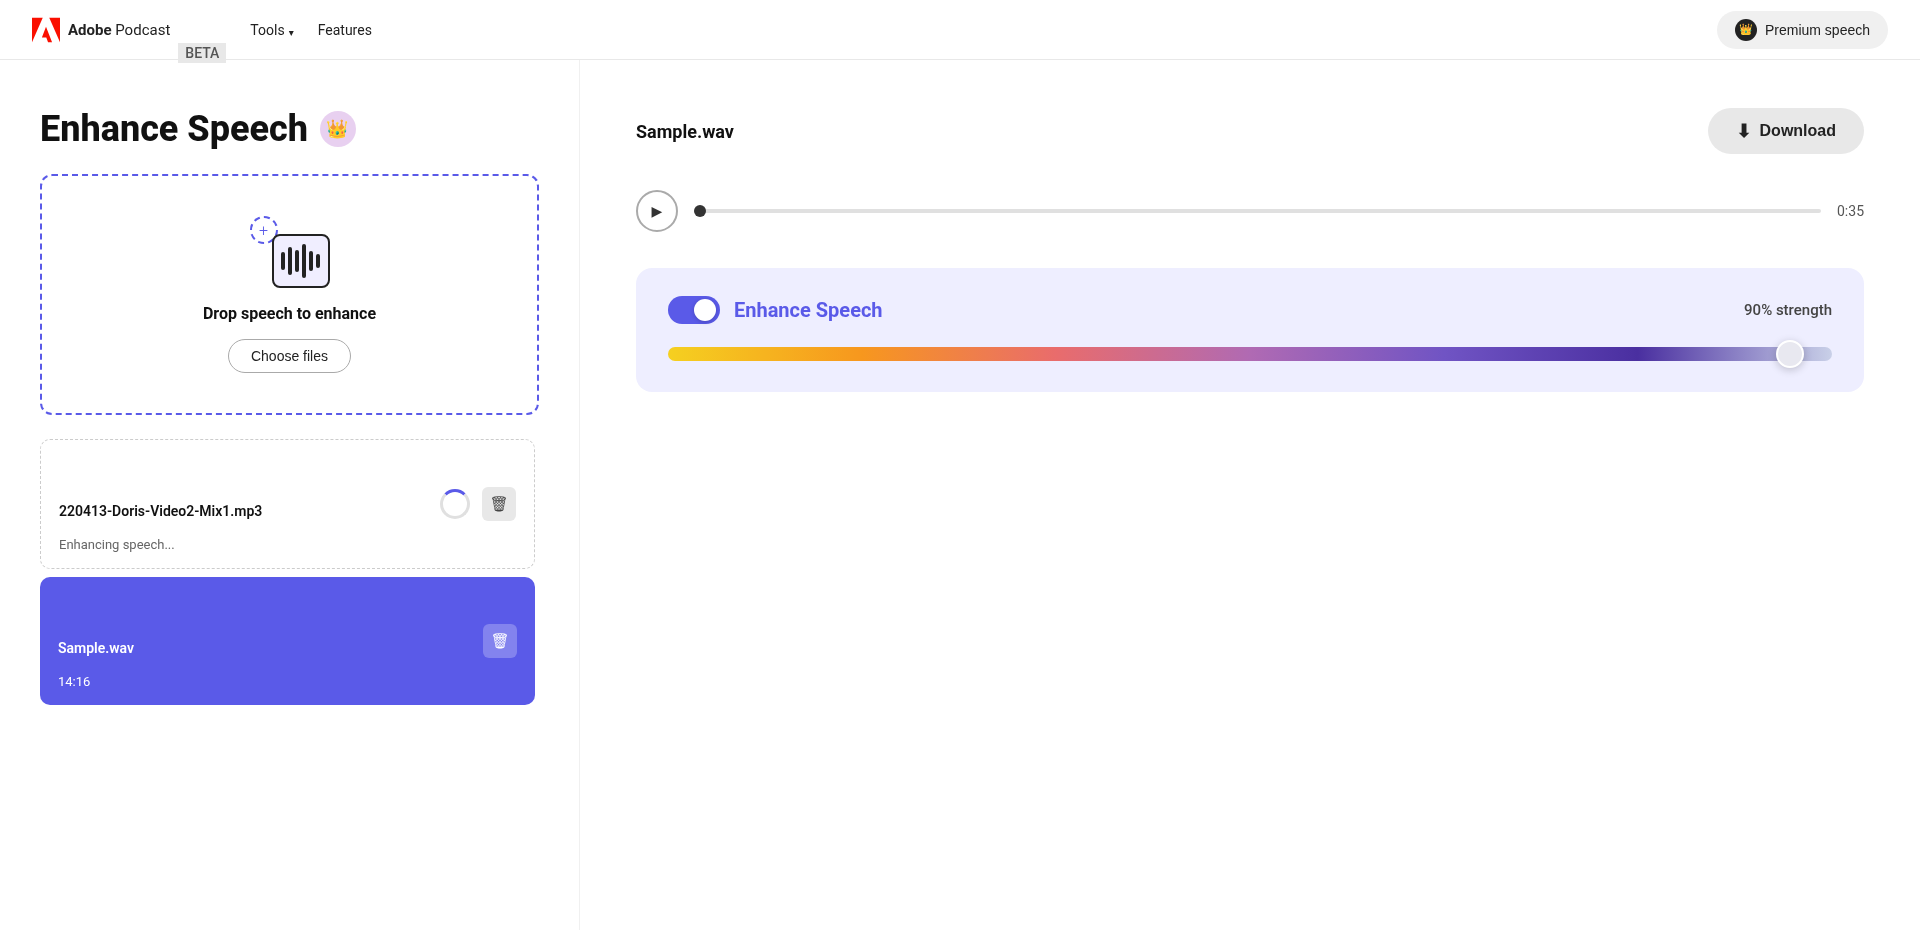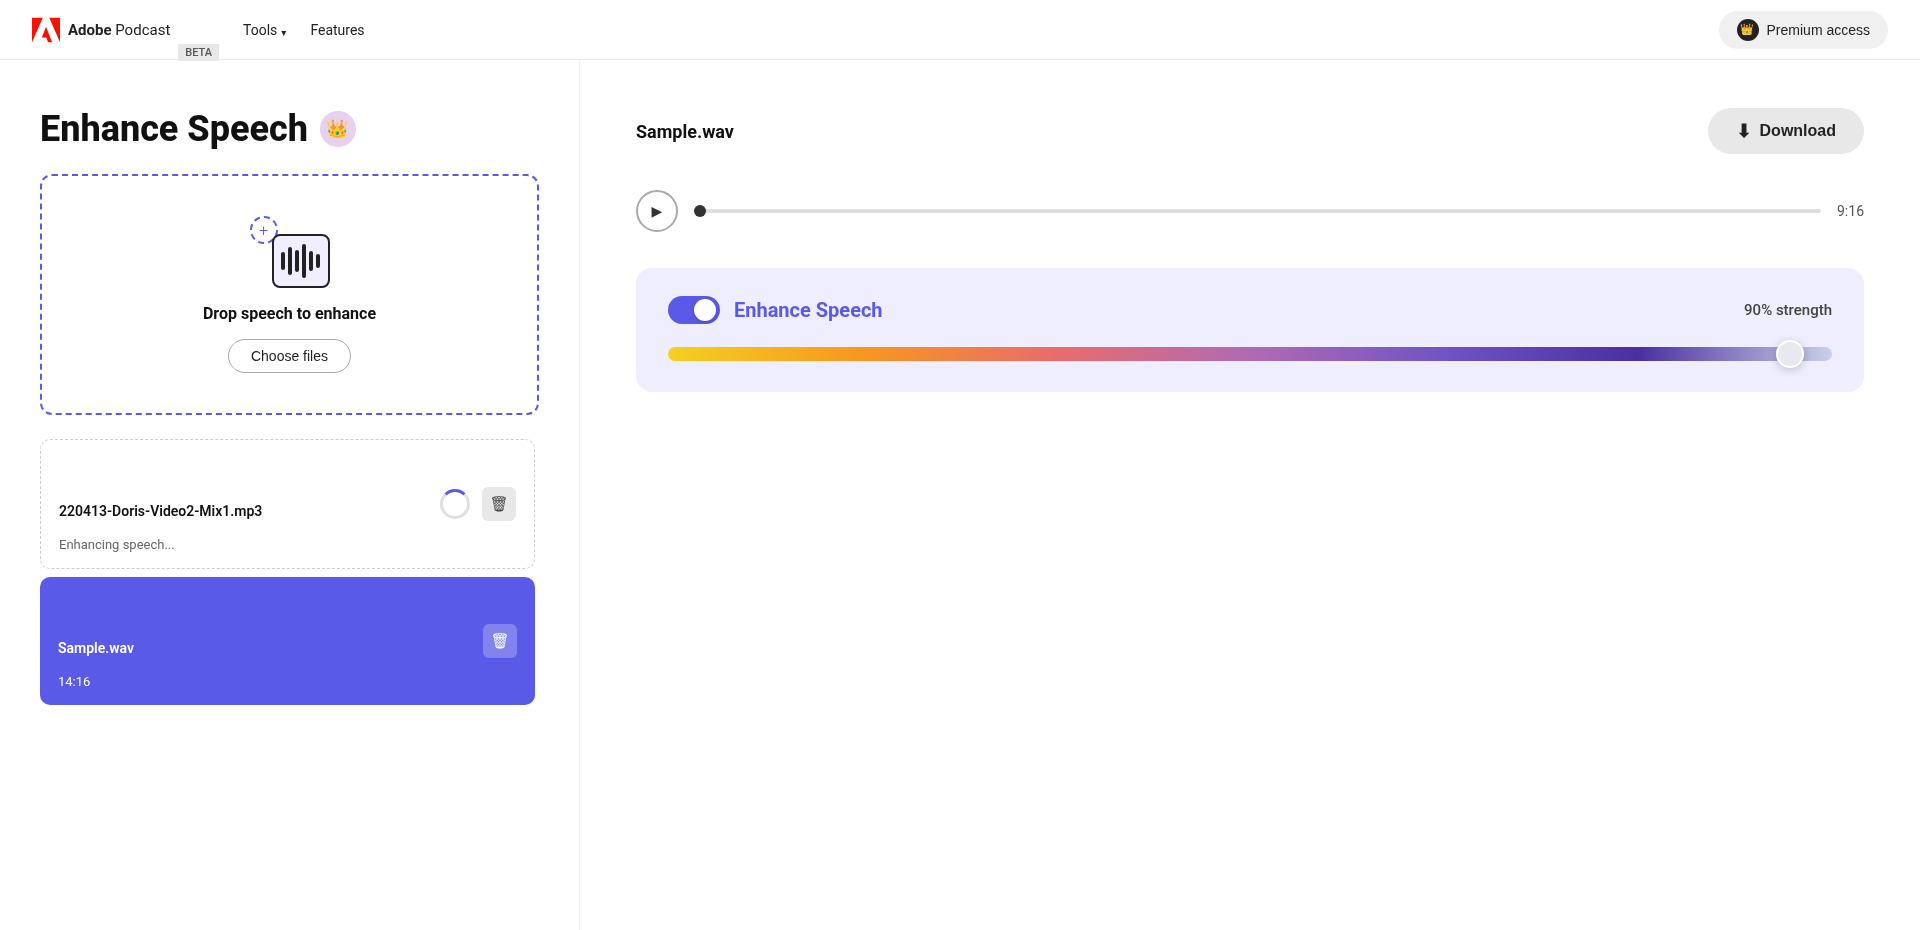--- a/index.html
+++ b/index.html
@@ -35,21 +35,21 @@
       font-weight: 400;
       color: #222;
     }
     .brand-name strong {
       font-weight: 700;
     }
     .beta-badge {
       background: #e8e8e8;
       border-radius: 0;
       padding: 2px 7px;
-      font-size: 11px;
+      font-size: 14px;
       color: #555;
       font-weight: 500;
       margin-top: 46px;
     }
     .nav-tools {
       display: flex;
       align-items: flex-end;
       gap: 4px;
       font-size: 14px;
       color: #222;
@@ -441,21 +441,21 @@
     <span class="beta-badge">BETA</span>
   </div>
   <div class="nav-tools">
     <span>Tools</span>
     <span class="chevron">▾</span>
   </div>
   <span class="nav-features">Features</span>
   <div class="nav-spacer"></div>
   <button class="premium-btn">
     <div class="premium-icon">👑</div>
-    <span>Premium access</span>
+    <span>Premium speech</span>
   </button>
 </nav>
 
 <div class="main">
 
   <div class="left-panel">
     <div class="page-title-row">
       <h1 class="page-title">Enhance Speech</h1>
 
       <svg class="crown-icon" viewBox="0 0 36 36" xmlns="http://www.w3.org/2000/svg">
@@ -514,21 +514,21 @@
         <span class="download-icon">⬇</span>
         <span>Download</span>
       </button>
     </div>
 
     <div class="audio-player">
       <button class="play-btn">▶</button>
       <div class="progress-track">
         <div class="progress-thumb"></div>
       </div>
-      <span class="duration-label">9:16</span>
+      <span class="duration-label">0:35</span>
     </div>
 
     <div class="enhance-section">
       <div class="enhance-row">
         <div class="enhance-toggle-group">
           <label class="toggle-switch">
 
             <div class="toggle-track"></div>
             <div class="toggle-thumb"></div>
           </label>

